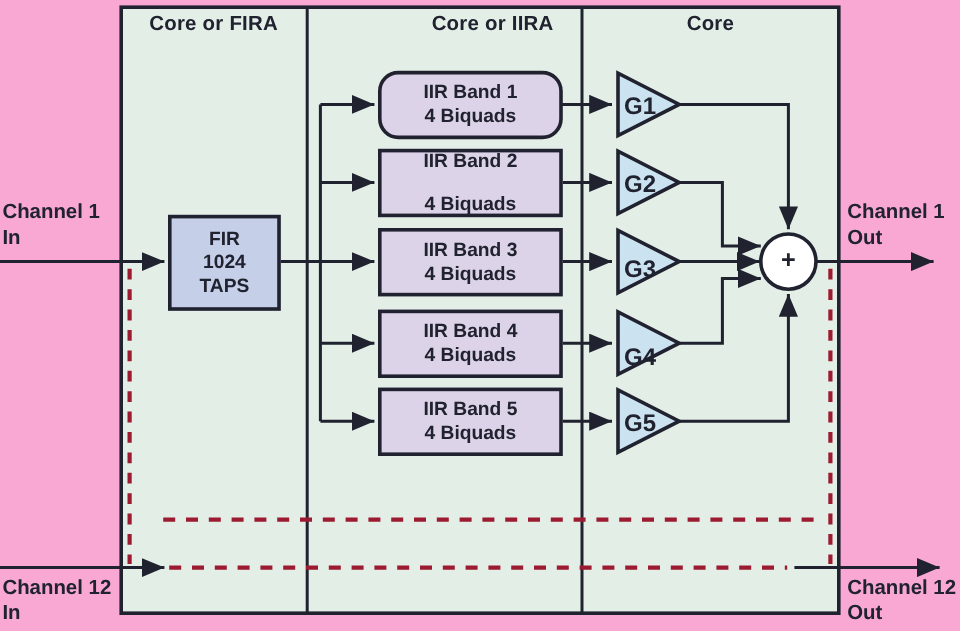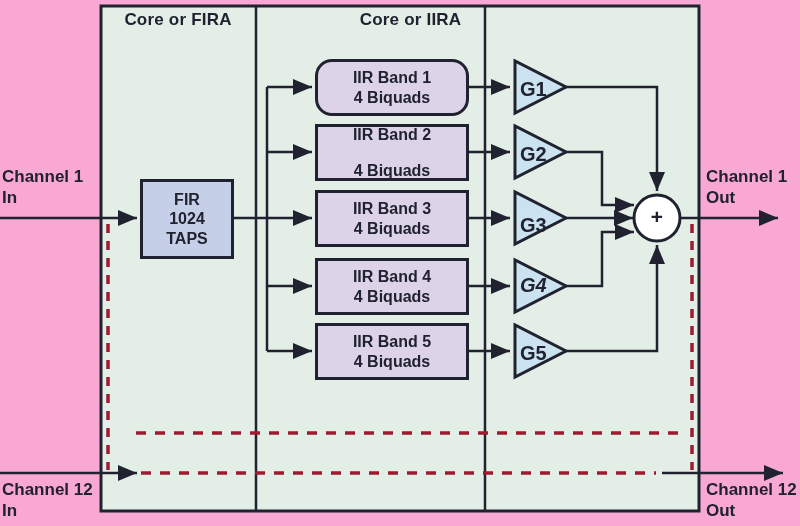--- a/index.html
+++ b/index.html
@@ -72,20 +72,21 @@
     <path d="M662,473 L783,473" stroke="#20222f" stroke-width="2.5" marker-end="url(#arr)" fill="none"></path>
 
     <path d="M108,224 V470" stroke="#9c1b30" stroke-width="3.5" stroke-dasharray="9 8" fill="none"></path>
     <path d="M692,224 V470" stroke="#9c1b30" stroke-width="3.5" stroke-dasharray="9 8" fill="none"></path>
     <path d="M136,433 H680" stroke="#9c1b30" stroke-width="3.5" stroke-dasharray="10 9" fill="none"></path>
     <path d="M141,473 H656" stroke="#9c1b30" stroke-width="3.5" stroke-dasharray="10 9" fill="none"></path>
   </svg>
 
   <div class="lbl hdr" style="left:100px;width:156px;">Core or FIRA</div>
   <div class="lbl hdr" style="left:256px;width:229px;margin-left:40px;">Core or IIRA</div>
+  <div class="lbl hdr" style="left:485px;width:214px;">Core</div>
 
   <div class="box fir">
     <span>FIR</span>
     <span>1024</span>
     <span>TAPS</span>
   </div>
 
   <div class="box band" style="top:59px;border-radius:17px;">
     <span>IIR Band 1</span>
     <span>4 Biquads</span>
@@ -103,21 +104,21 @@
     <span>4 Biquads</span>
   </div>
   <div class="box band" style="top:323px;">
     <span>IIR Band 5</span>
     <span>4 Biquads</span>
   </div>
 
   <div class="gain-lbl" style="top:78px;">G1</div>
   <div class="gain-lbl" style="top:143px;">G2</div>
   <div class="gain-lbl" style="top:214px;">G3</div>
-  <div class="gain-lbl" style="top:274px;font-style:italic;">G4</div>
+  <div class="gain-lbl" style="top:287px;">G4</div>
   <div class="gain-lbl" style="top:342px;">G5</div>
 
   <div class="sum-lbl">+</div>
 
   <div class="lbl chan" style="left:2px;top:166px;width:96px;">
     <div>Channel 1</div>
     <div>In</div>
   </div>
   <div class="lbl chan" style="left:706px;top:166px;width:94px;">
     <div>Channel 1</div>

